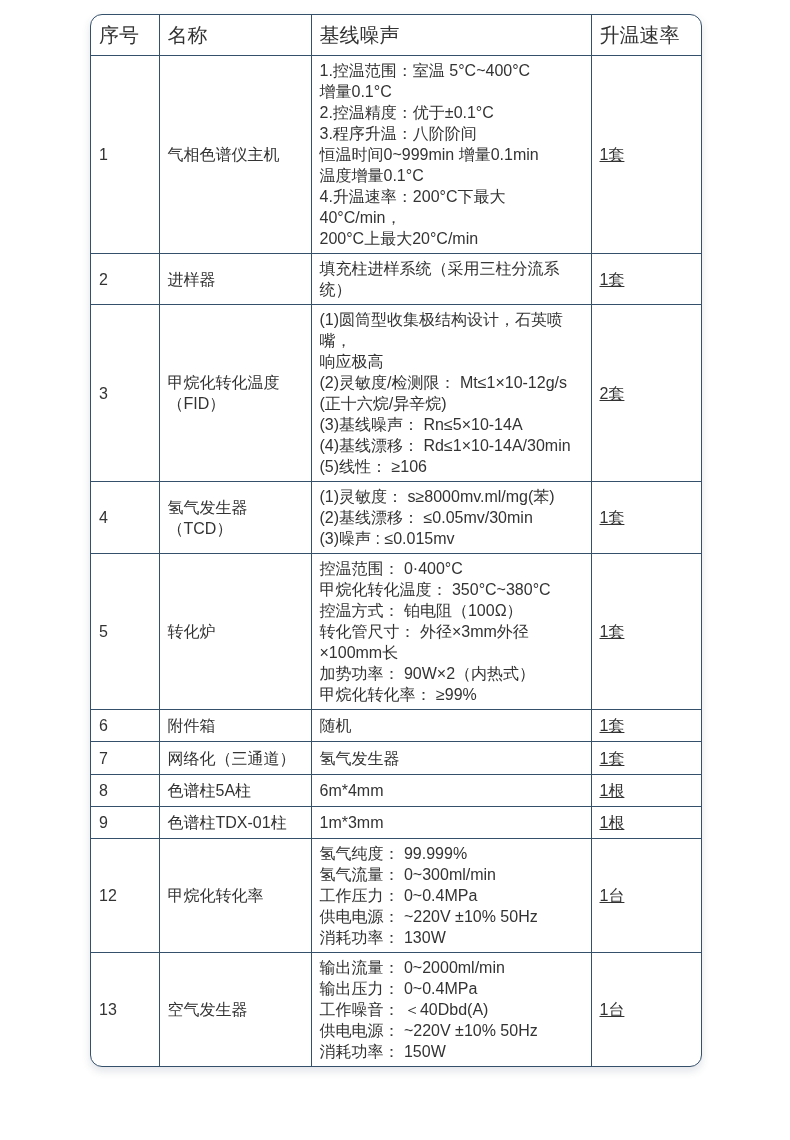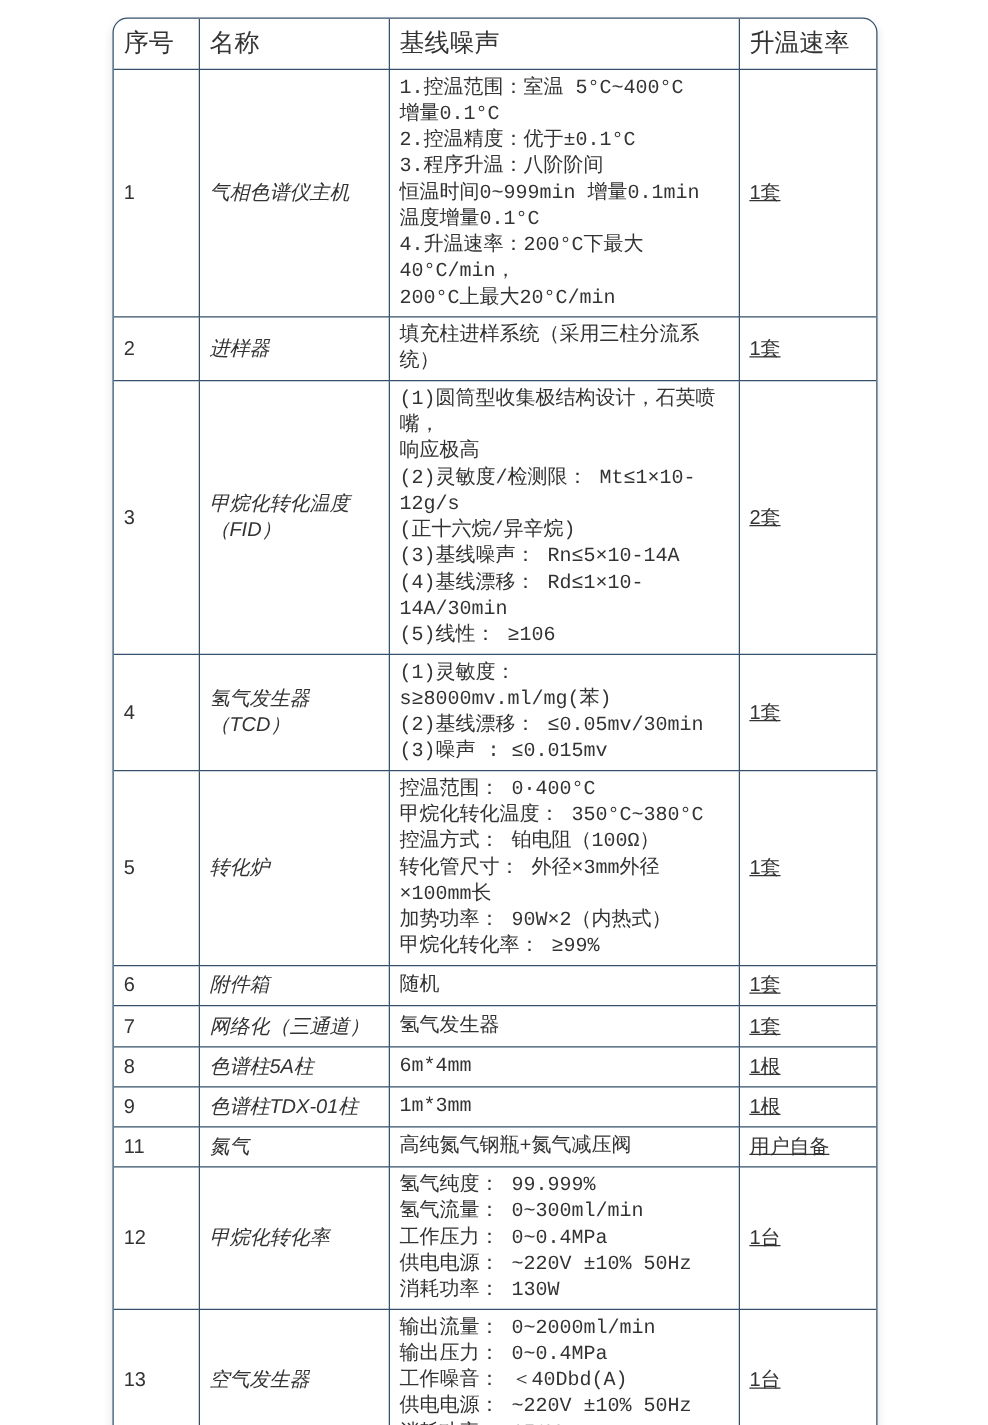--- a/index.html
+++ b/index.html
@@ -42,22 +42,22 @@
   table.spec tr > *:first-child{border-left:none;}
   table.spec tr > *:last-child{border-right:none;}
   table.spec thead tr > *{border-top:none;}
   table.spec tbody tr:last-child > *{border-bottom:none;}
   col.c-no{width:68px;}
   col.c-name{width:152px;}
   col.c-spec{width:280px;}
   col.c-qty{width:110px;}
   thead th{height:32px;font-size:20px;}
   td.cell-no{text-align:center;}
-  td.cell-name{padding-left:10px;font-style:italic;}
-  td.cell-spec{white-space:pre-line;padding-left:8px;font-family:Liberation Mono, monospace;}
+  td.cell-name{padding-left:10px;}
+  td.cell-spec{white-space:pre-line;padding-left:8px;}
   td.cell-qty{padding-left:10px;text-decoration:underline;}
   
   tbody tr:nth-child(1){height:167px;}
   tbody tr:nth-child(2){height:33px;}
   tbody tr:nth-child(3){height:154px;}
   tbody tr:nth-child(4){height:66px;}
   tbody tr:nth-child(5){height:134px;}
   tbody tr:nth-child(6){height:32px;}
   tbody tr:nth-child(7){height:33px;}
   tbody tr:nth-child(8){height:32px;}
@@ -157,26 +157,20 @@
           <td class="cell-spec">6m*4mm</td>
           <td class="cell-qty">1根</td>
         </tr>
         <tr>
           <td class="cell-no">9</td>
           <td class="cell-name">色谱柱TDX-01柱</td>
           <td class="cell-spec">1m*3mm</td>
           <td class="cell-qty">1根</td>
         </tr>
         <tr>
-          <td class="cell-no">11</td>
-          <td class="cell-name">氮气</td>
-          <td class="cell-spec">高纯氮气钢瓶+氮气减压阀</td>
-          <td class="cell-qty">用户自备</td>
-        </tr>
-        <tr>
           <td class="cell-no">12</td>
           <td class="cell-name">甲烷化转化率</td>
           <td class="cell-spec">氢气纯度： 99.999%
 氢气流量： 0~300ml/min
 工作压力： 0~0.4MPa
 供电电源： ~220V ±10% 50Hz
 消耗功率： 130W</td>
           <td class="cell-qty">1台</td>
         </tr>
         <tr>

